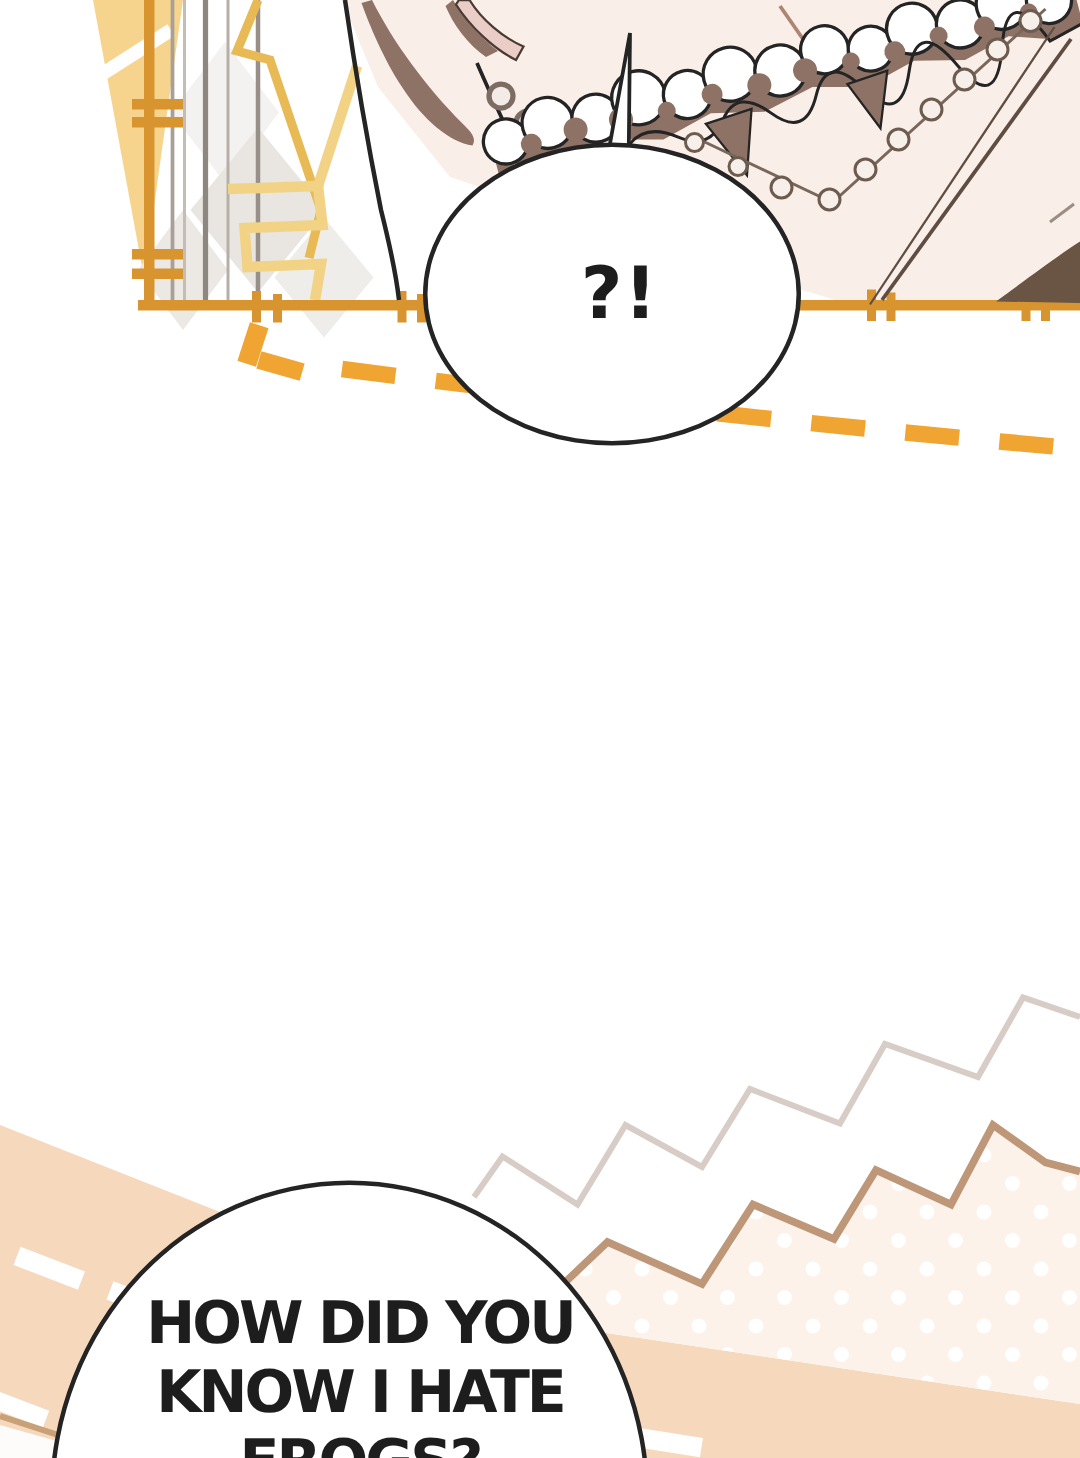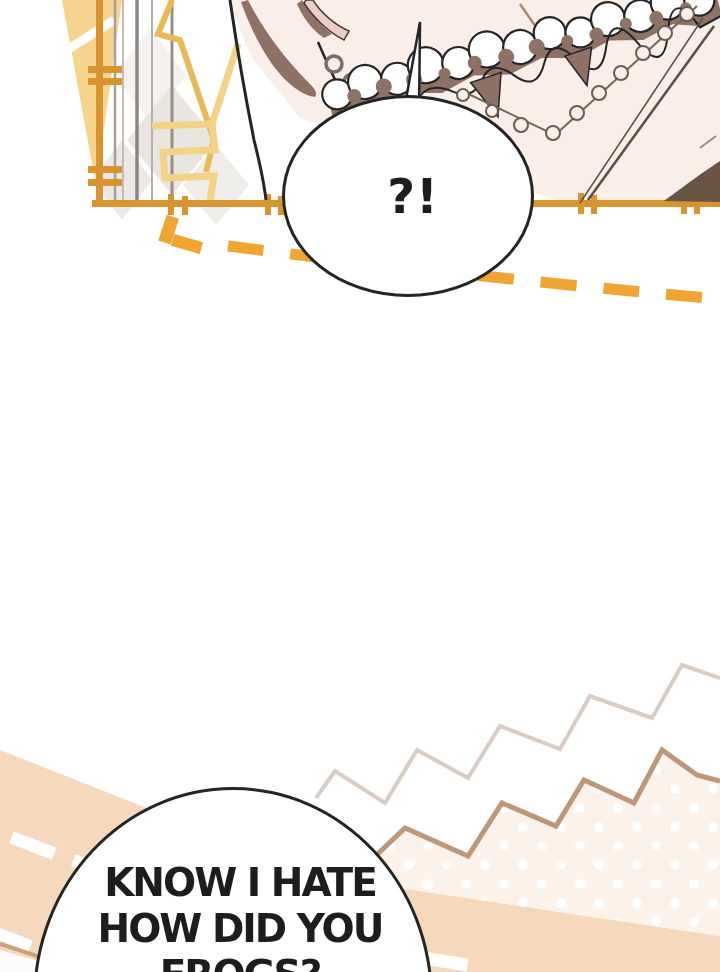--- a/index.html
+++ b/index.html
@@ -196,18 +196,18 @@
     </g>
   </svg>
 
   <div class="bubble bubble-top"></div>
   <div class="bubble-top-text">
     <span>?!</span>
   </div>
 
   <div class="bubble bubble-bottom"></div>
   <div class="bubble-bottom-text">
+    <span class="line">HOW DID YOU</span>
     <span class="line">KNOW I HATE</span>
-    <span class="line">HOW DID YOU</span>
     <span class="line">FROGS?</span>
   </div>
 
 </div>
 
 </body></html>

